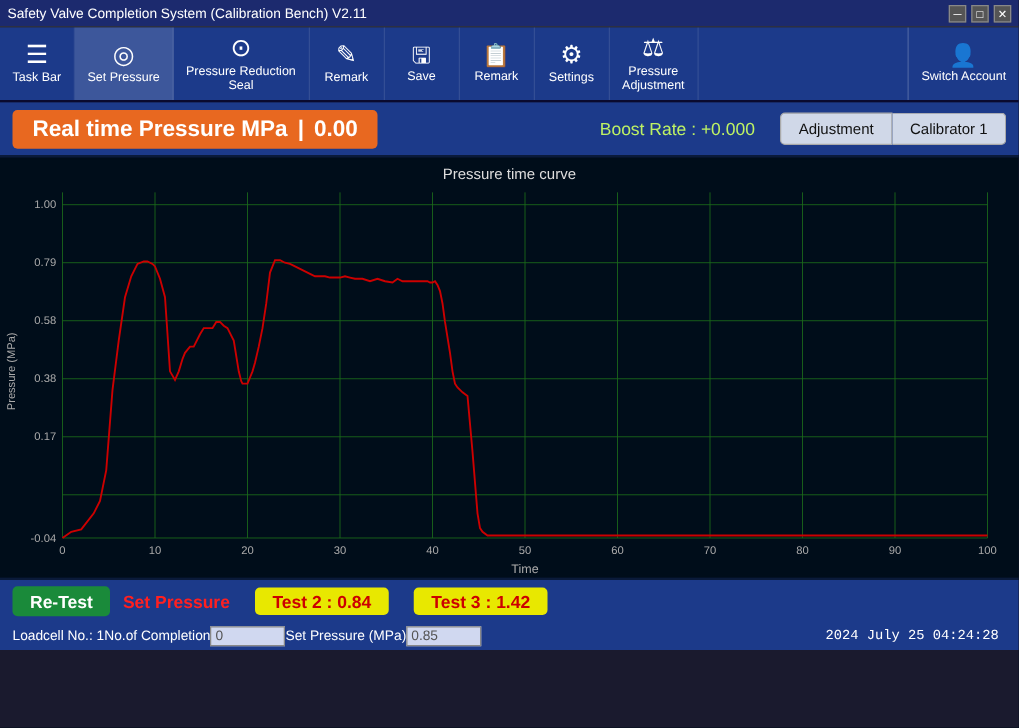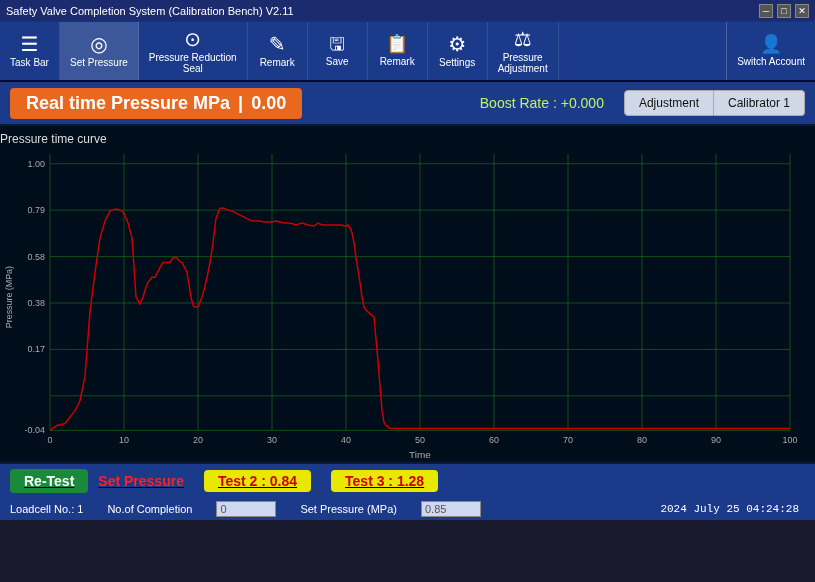--- a/index.html
+++ b/index.html
@@ -129,20 +129,21 @@
     .chart-container {
       background: #000d1a;
       margin: 0;
       height: 340px;
       position: relative;
       border-top: 2px solid #0a1a3a;
       border-bottom: 2px solid #0a1a3a;
     }
     .chart-title {
       color: #ddd;
+      text-align: center;
       font-size: 12px;
       padding-top: 4px;
       position: absolute;
       width: 100%;
       top: 2px;
     }
     .chart-svg {
       position: absolute;
       top: 18px;
       left: 0;
@@ -156,21 +157,20 @@
       height: 56px;
       display: flex;
       flex-direction: column;
     }
     .bottom-row1 {
       display: flex;
       align-items: center;
       padding: 8px 10px;
       gap: 10px;
       height: 34px;
-      text-decoration: underline;
     }
     .retest-btn {
       background: #1a8a3a;
       color: #fff;
       border: none;
       border-radius: 4px;
       padding: 4px 14px;
       font-size: 14px;
       font-weight: bold;
       cursor: pointer;
@@ -186,21 +186,21 @@
       border-radius: 4px;
       padding: 3px 14px;
       font-size: 14px;
       font-weight: bold;
       margin-left: 10px;
     }
     .bottom-row2 {
       display: flex;
       align-items: center;
       padding: 2px 10px;
-      gap: 24px;
+      gap: 0;
       height: 22px;
     }
     .bottom-label {
       color: #fff;
       font-size: 11px;
     }
     .bottom-input {
       background: #d0d8f0;
       border: 1px solid #888;
       height: 16px;
@@ -435,21 +435,21 @@
         790,288
       "></polyline>
   </svg>
 </div>
 
 <div class="bottom-controls">
   <div class="bottom-row1">
     <button class="retest-btn">Re-Test</button>
     <span class="set-pressure-label">Set Pressure</span>
     <div class="test-result">Test 2 : 0.84</div>
-    <div class="test-result">Test 3 : 1.28</div>
+    <div class="test-result">Test 3 : 1.42</div>
   </div>
   <div class="bottom-row2">
     <span class="bottom-label">Loadcell No.: 1</span>
     <span class="bottom-label">No.of Completion</span>
     <input class="bottom-input" type="text" value="0" style="">
     <span class="bottom-label">Set Pressure (MPa)</span>
     <input class="bottom-input" type="text" value="0.85" style="">
     <span class="date-time">2024 July 25  04:24:28</span>
   </div>
 </div>

